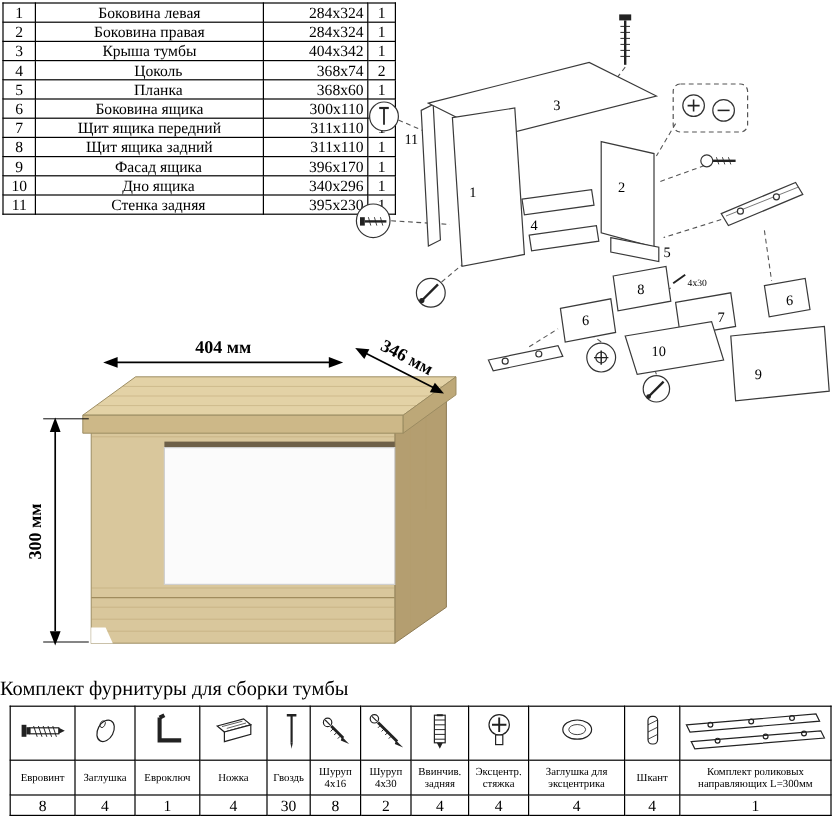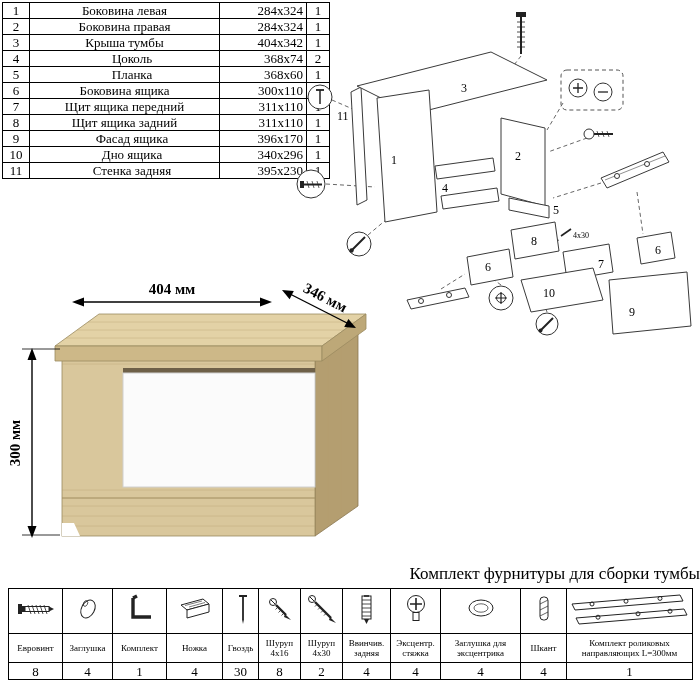--- a/index.html
+++ b/index.html
@@ -15,27 +15,27 @@
   .c-qty{width:16px;text-align:center;}
   tr.indent .c-name{padding-left:18px;}
   
   .exploded{position:absolute;left:295px;top:0;}
   .panel{fill:#ffffff;stroke:#3a3a3a;stroke-width:1;}
   .lead{stroke:#555;stroke-width:0.9;stroke-dasharray:4 3;fill:none;}
   .plabel{font-family:"Liberation Serif",serif;font-size:12px;fill:#000;}
   .slabel{font-family:"Liberation Serif",serif;font-size:8px;fill:#000;}
   .hwc{fill:#fff;stroke:#333;stroke-width:1;}
   
-  .product{position:absolute;left:10px;top:280px;}
+  .product{position:absolute;left:24px;top:280px;}
   .dim{stroke:#000;stroke-width:1.4;}
   .ext{stroke:#000;stroke-width:0.8;}
   .dimtext{font-family:"Liberation Serif",serif;font-size:15px;font-weight:bold;fill:#000;}
   .grain{stroke:#b49d6c;stroke-width:0.8;opacity:0.45;}
   
-  .hw-title{position:absolute;left:0;top:563px;width:700px;text-align:right;
+  .hw-title{position:absolute;left:0;top:563px;width:700px;text-align:left;
             font-size:17px;line-height:22px;}
   .hw-table{position:absolute;left:8px;top:588px;width:684px;border-collapse:collapse;
             table-layout:fixed;}
   .hw-table td{border:1px solid #000;text-align:center;vertical-align:middle;padding:0;}
   .hw-icon-cell{height:44px;}
   .hw-name{font-size:9px;line-height:10px;height:28px;padding:1px;}
   .hw-qty{font-size:13px;line-height:15px;height:16px;}
 </style>
 </head>
 <body>
@@ -418,21 +418,21 @@
             <polygon points="8,27 116,18 119,24 11,33" fill="#fff" stroke="#222"></polygon>
             <circle cx="30" cy="26.2" r="2" fill="none" stroke="#222"></circle>
             <circle cx="70" cy="22.8" r="2" fill="none" stroke="#222"></circle>
             <circle cx="102" cy="20.2" r="2" fill="none" stroke="#222"></circle>
           </svg>
         </td>
       </tr>
       <tr>
         <td class="hw-name">Евровинт</td>
         <td class="hw-name">Заглушка</td>
-        <td class="hw-name">Комплект</td>
+        <td class="hw-name">Евроключ</td>
         <td class="hw-name">Ножка</td>
         <td class="hw-name">Гвоздь</td>
         <td class="hw-name">Шуруп 4х16</td>
         <td class="hw-name">Шуруп 4х30</td>
         <td class="hw-name">Ввинчив. задняя</td>
         <td class="hw-name">Эксцентр. стяжка</td>
         <td class="hw-name">Заглушка для эксцентрика</td>
         <td class="hw-name">Шкант</td>
         <td class="hw-name">Комплект роликовых направляющих L=300мм</td>
       </tr>

